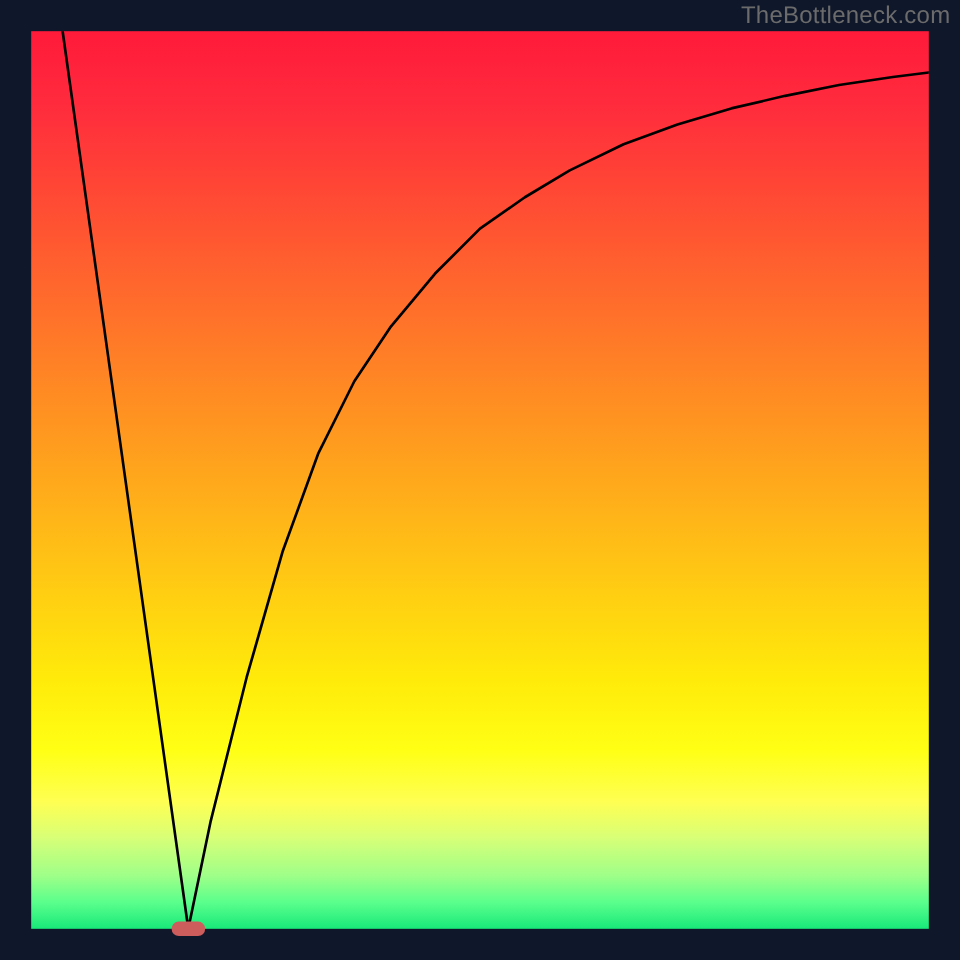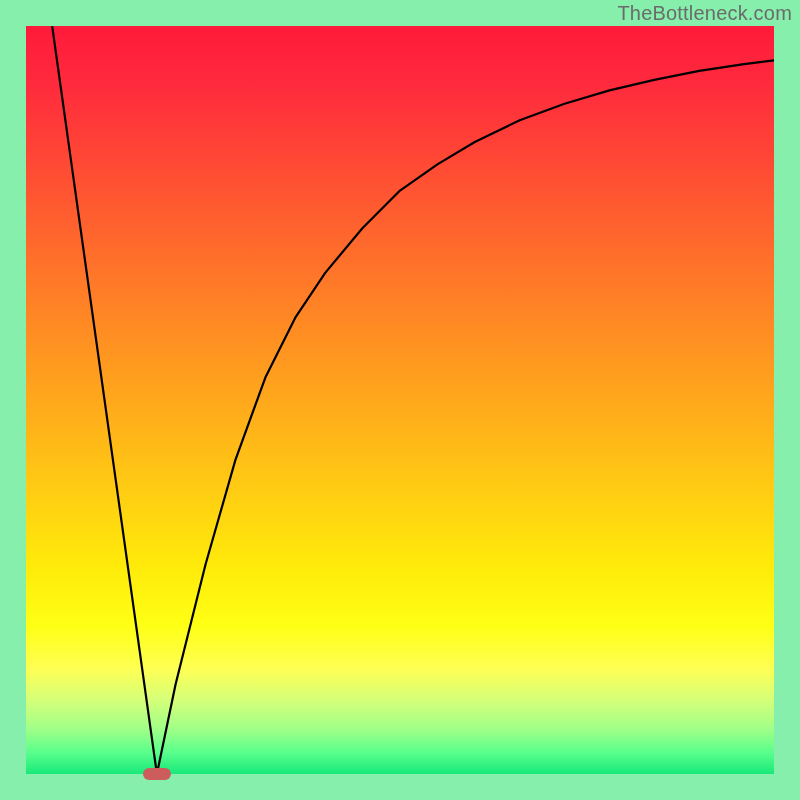--- a/index.html
+++ b/index.html
@@ -7,21 +7,21 @@
     padding: 0;
     width: 800px;
     height: 800px;
     background: #000;
     overflow: hidden;
   }
   .frame {
     position: relative;
     width: 800px;
     height: 800px;
-    background: #86efac;
+    background: #0f172a;
   }
   .plot-area {
     position: absolute;
     left: 26px;
     top: 26px;
     width: 748px;
     height: 748px;
     background: linear-gradient(to bottom,
       #ff1a3a 0%,
       #ff2b3d 8%,

